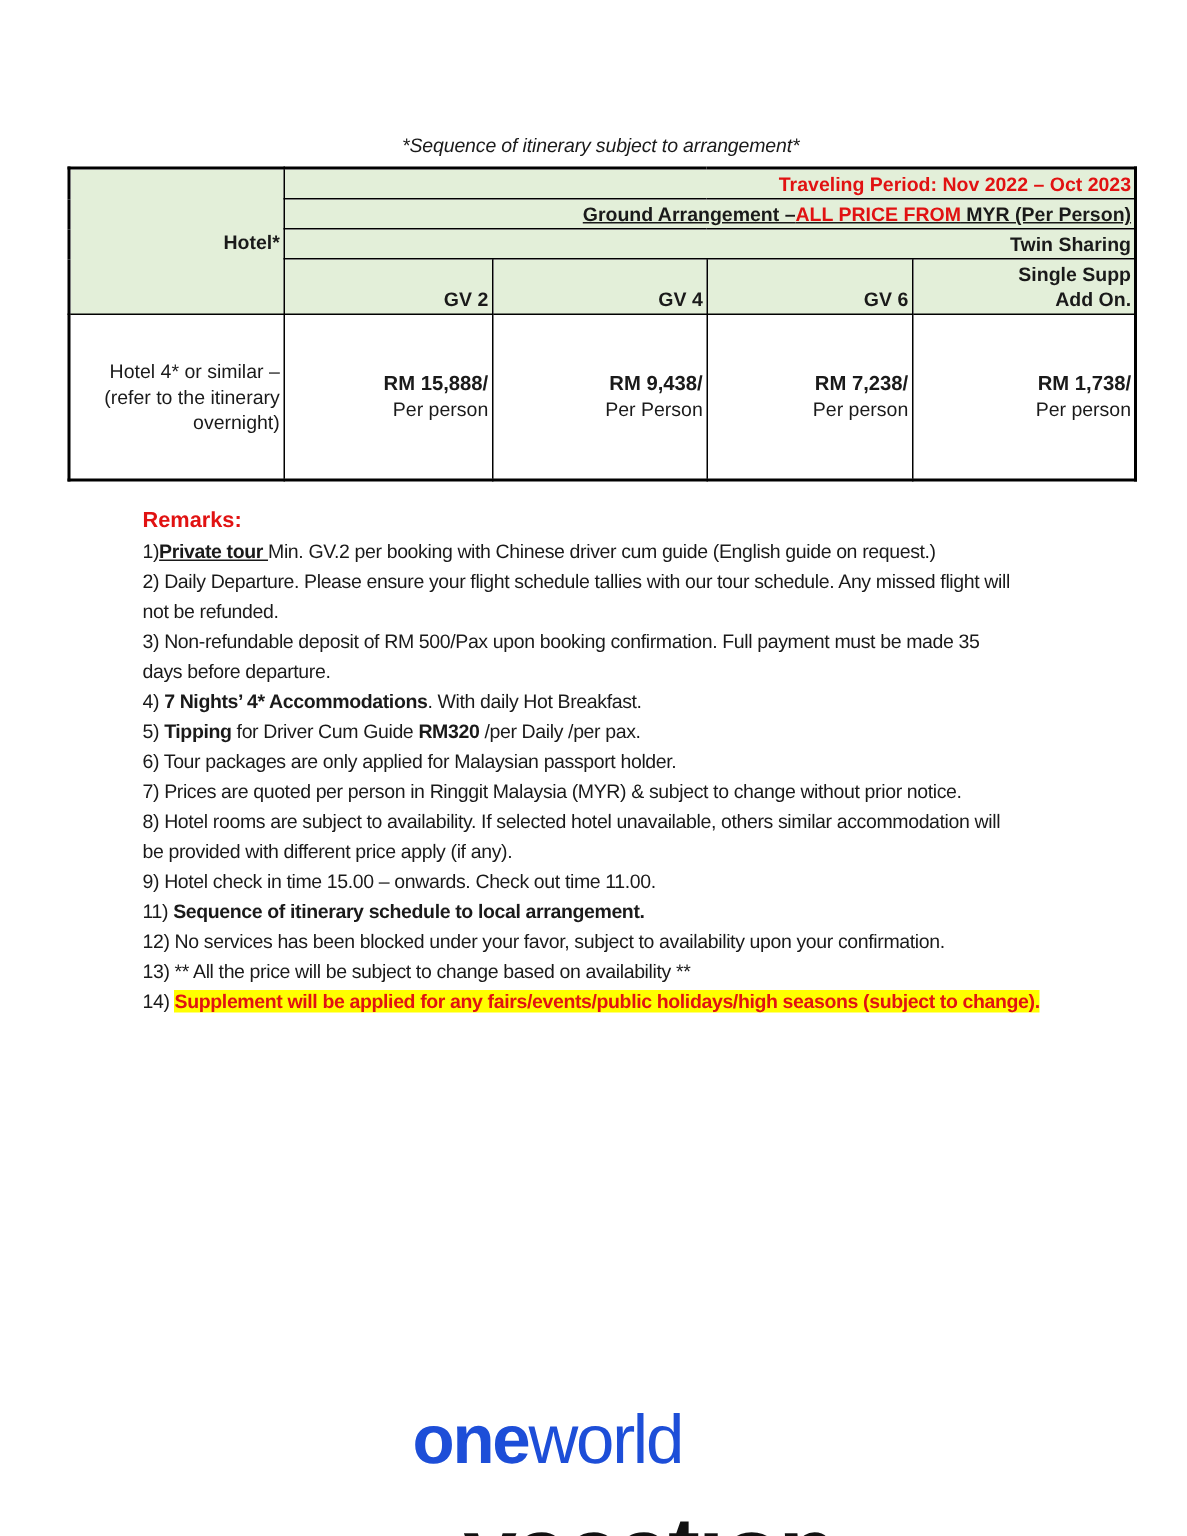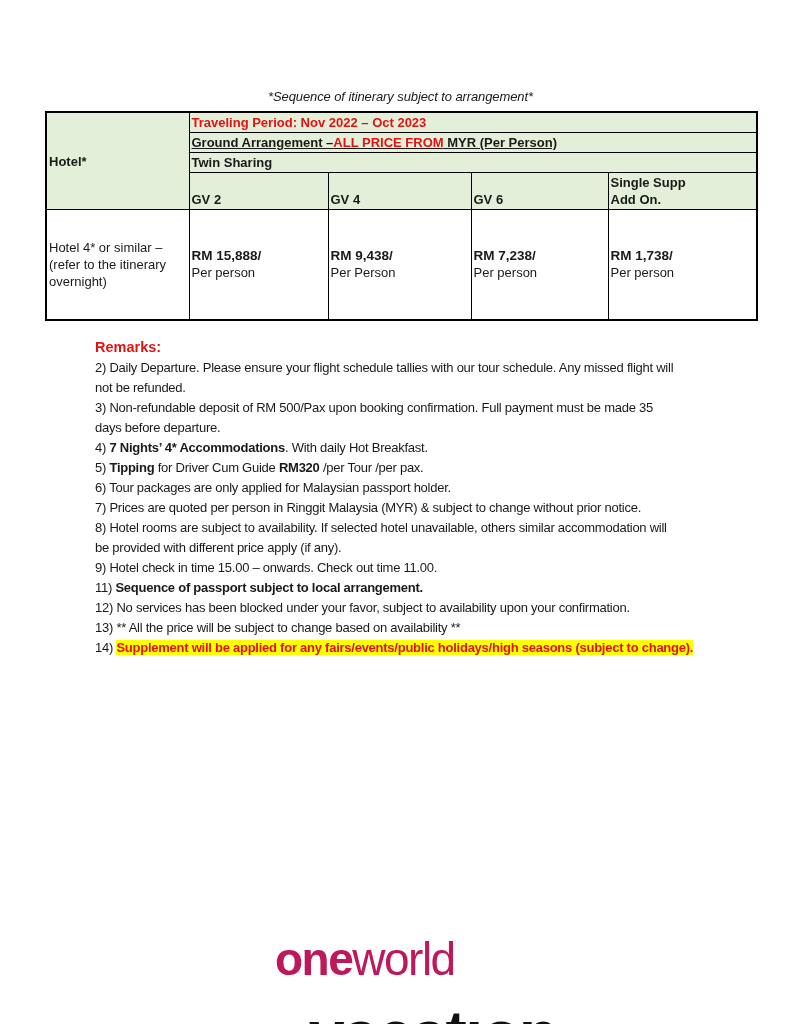--- a/index.html
+++ b/index.html
@@ -30,21 +30,21 @@
   
   table.pricing{
     position:absolute;left:45px;top:111px;
     width:711px;
     border-collapse:collapse;
     table-layout:fixed;
     border:2px solid #000;
   }
   table.pricing td{
     border:1px solid #000;
-    text-align:left;
+    text-align:right;
     font-size:13px;
     line-height:17px;
     padding:1px 2px;
     overflow:hidden;
   }
   td.green{background:var(--header-green);}
   .hotel-head{
     font-size:21px;font-weight:bold;
     vertical-align:middle;
   }
@@ -102,21 +102,21 @@
     color:var(--accent-red);
     font-weight:bold;
   }
 
   
   .logo{position:absolute;left:0;top:0;width:100%;}
   .logo-line1{
     position:absolute;left:275px;top:936px;
     font-size:46px;line-height:1;
     letter-spacing:-1.5px;
-    color:#be185d;
+    color:#1d4ed8;
   }
   .logo-line1 .heavy{font-weight:bold;}
   .logo-line1 .light{font-weight:normal;}
   .logo-line2{
     position:absolute;left:309px;top:1002px;
     font-size:64px;line-height:1;
     font-weight:bold;
     letter-spacing:-1.5px;
     color:#111;
   }
@@ -174,32 +174,33 @@
           <span class="amount">RM 1,738/</span>
           <span class="unit">Per person</span>
         </td>
       </tr>
     </tbody>
   </table>
 
   <div class="remarks">
     <span class="remarks-heading">Remarks:</span>
     <div>
+        <p class="remark"><span>1)</span><span class="bu">Private tour </span><span>Min. GV.2 per booking with Chinese driver cum guide (English guide on request.)</span></p>
         <p class="remark"><span>2) Daily Departure. Please ensure your flight schedule tallies with our tour schedule. Any missed flight will
 not be refunded.</span></p>
         <p class="remark"><span>3) Non-refundable deposit of RM 500/Pax upon booking confirmation. Full payment must be made 35
 days before departure.</span></p>
         <p class="remark"><span>4) </span><span class="b">7 Nights’ 4* Accommodations</span><span>. With daily Hot Breakfast.</span></p>
-        <p class="remark"><span>5) </span><span class="b">Tipping</span><span> for Driver Cum Guide </span><span class="b">RM320</span><span> /per Tour /per pax.</span></p>
+        <p class="remark"><span>5) </span><span class="b">Tipping</span><span> for Driver Cum Guide </span><span class="b">RM320</span><span> /per Daily /per pax.</span></p>
         <p class="remark"><span>6) Tour packages are only applied for Malaysian passport holder.</span></p>
         <p class="remark"><span>7) Prices are quoted per person in Ringgit Malaysia (MYR) &amp; subject to change without prior notice.</span></p>
         <p class="remark"><span>8) Hotel rooms are subject to availability. If selected hotel unavailable, others similar accommodation will
 be provided with different price apply (if any).</span></p>
         <p class="remark"><span>9) Hotel check in time 15.00 – onwards. Check out time 11.00.</span></p>
-        <p class="remark"><span>11) </span><span class="b">Sequence of passport subject to local arrangement.</span></p>
+        <p class="remark"><span>11) </span><span class="b">Sequence of itinerary schedule to local arrangement.</span></p>
         <p class="remark"><span>12) No services has been blocked under your favor, subject to availability upon your confirmation.</span></p>
         <p class="remark"><span>13) ** All the price will be subject to change based on availability **</span></p>
         <p class="remark"><span>14) </span><span class="hl">Supplement will be applied for any fairs/events/public holidays/high seasons (subject to change).</span></p>
       </div>
   </div>
 
   <div class="logo">
     <div class="logo-line1"><span class="heavy">one</span><span class="light">world</span></div>
     <div class="logo-line2">vacatıon</div>
   </div>

